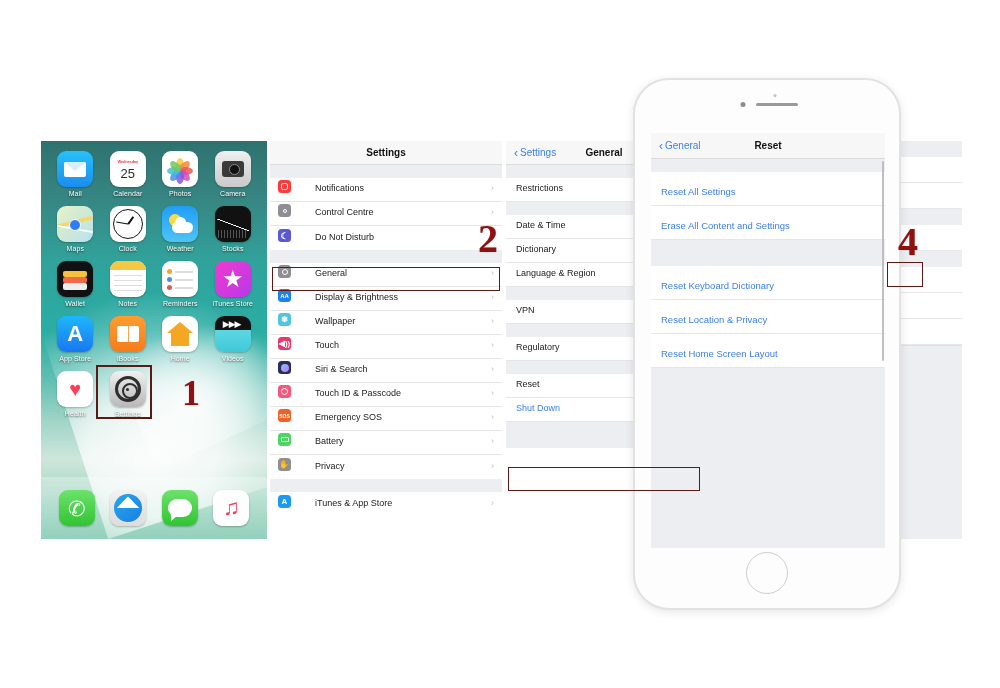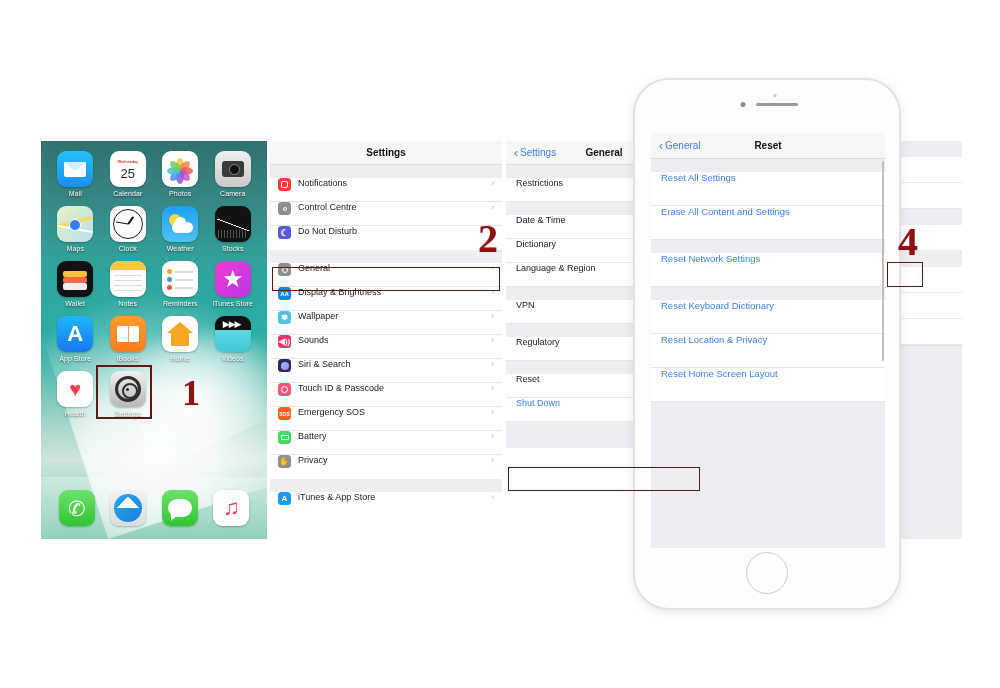--- a/index.html
+++ b/index.html
@@ -162,23 +162,23 @@
     display:flex; align-items:center; position:relative;
     padding: 0 8px;
   }
   .nav-title { font-size:10px; font-weight:bold; color:#111;
     position:absolute; left:0; right:0; text-align:center; }
   .nav-back { font-size:10px; color:#3b7ff0; display:flex; align-items:center; gap:2px; z-index:2; }
   .nav-back .chev { font-size:12px; line-height:10px; color:#3b7ff0; }
 
   .grp-gap { background:#eceef2; height:13px; }
   .row {
-    height:24px; display:flex; align-items:flex-start;
-    padding: 0 8px; border-bottom:1px solid #e6e6e6;
-    background:#fff; position:relative;
+    height:24px; display:flex; align-items:flex-end;
+    padding: 8px 8px; border-bottom:1px solid #e6e6e6;
+    background:#fff; position:relative;gap:17px;
   }
   .row:last-child { border-bottom:none; }
   .row .ri {
     width:13px; height:13px; border-radius:3.5px; margin-right:7px;
     flex:0 0 auto; display:flex; align-items:center; justify-content:center;
     color:#fff; font-size:6px; font-weight:bold; overflow:hidden;
   }
   .row .rl { font-size:9px; color:#1a1a1a; white-space:nowrap; }
   .row .rl.blue { color:#3b7ff0; }
   .row .chev-r { margin-left:auto; color:#c0c0c4; font-size:9px; }
@@ -451,21 +451,21 @@
         <div class="rl">Display &amp; Brightness</div>
         <div class="chev-r">›</div>
       </div>
       <div class="row">
         <div class="ri" style="background:#4ec6e0;font-size:8px;">✾</div>
         <div class="rl">Wallpaper</div>
         <div class="chev-r">›</div>
       </div>
       <div class="row">
         <div class="ri" style="background:#f0336a;font-size:8px;">◀))</div>
-        <div class="rl">Sounds</div>
+        <div class="rl">Touch</div>
         <div class="chev-r">›</div>
       </div>
       <div class="row">
         <div class="ri" style="background:#2b2b5e;">
           <span style="display:block;width:8px;height:8px;border-radius:50%;background:linear-gradient(135deg,#6fd4f7,#c96ef0);"></span>
         </div>
         <div class="rl">Siri &amp; Search</div>
         <div class="chev-r">›</div>
       </div>
       <div class="row">
@@ -598,23 +598,20 @@
 
       <div class="grp-gap"></div>
       <div class="row plain">
         <div class="rl blue">Reset All Settings</div>
       </div>
       <div class="row plain">
         <div class="rl blue">Erase All Content and Settings</div>
       </div>
 
       <div class="grp-gap"></div>
-      <div class="row plain">
-        <div class="rl blue">Reset Network Settings</div>
-      </div>
 
       <div class="grp-gap"></div>
       <div class="row plain">
         <div class="rl blue">Reset Keyboard Dictionary</div>
       </div>
       <div class="row plain">
         <div class="rl blue">Reset Location &amp; Privacy</div>
       </div>
       <div class="row plain">
         <div class="rl blue">Reset Home Screen Layout</div>

